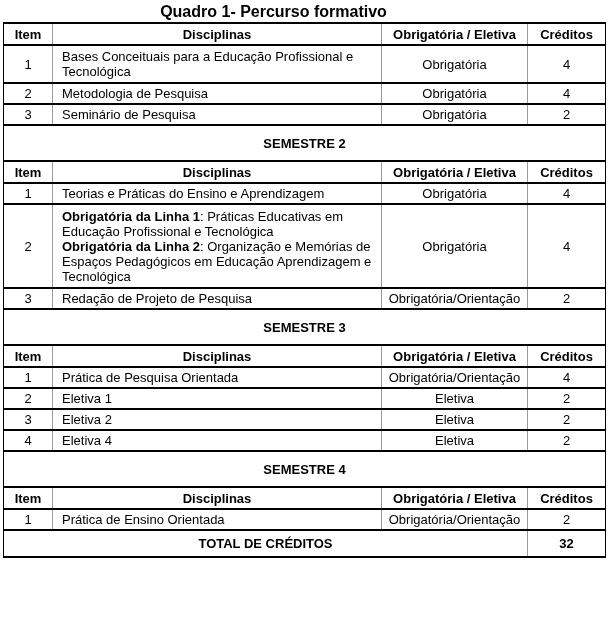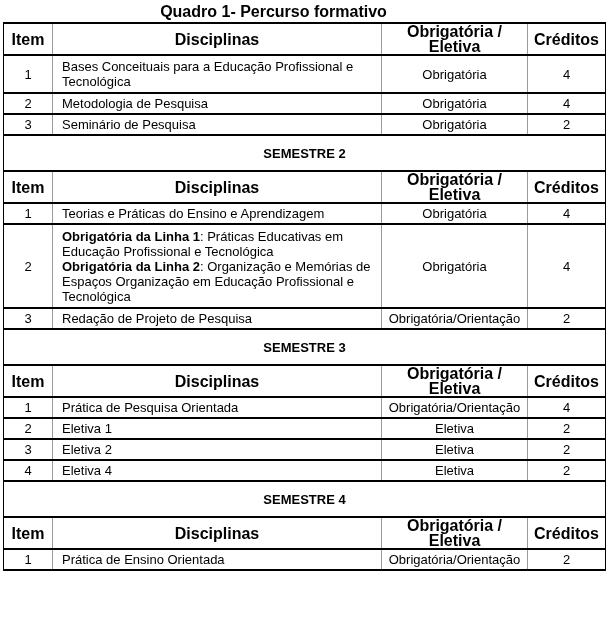--- a/index.html
+++ b/index.html
@@ -32,21 +32,21 @@
       padding: 0 3px;
       vertical-align: middle;
       line-height: 15px;
     }
     tr > :first-child { border-left: 1.5px solid #000; }
     tr > :last-child { border-right: 1.5px solid #000; }
     .sem td {
       height: 34px; text-align: center; font-weight: bold; font-size: 13px;
       border-left: 1.5px solid #000; border-right: 1.5px solid #000;
     }
-    .hdr th { height: 20px; font-weight: bold; font-size: 16px; text-align: center; }
+    .hdr th { height: 20px; font-weight: bold; font-size: 13px; text-align: center; }
     .row td { height: 19px; }
     .row td.item, .row td.obr, .row td.cred { text-align: center; }
     .row td.disc { text-align: left; padding-left: 9px; }
     .tall td { height: 36px; }
     .xtall td { height: 82px; }
     .total td { height: 25px; font-weight: bold; text-align: center; }
     b { font-weight: bold; }
   </style>
 </head>
 <body>
@@ -99,21 +99,21 @@
     <tr class="row">
       <td class="item">1</td>
       <td class="disc">Teorias e Práticas do Ensino e Aprendizagem</td>
       <td class="obr">Obrigatória</td>
       <td class="cred">4</td>
     </tr>
     <tr class="row xtall">
       <td class="item">2</td>
       <td class="disc">
         <b>Obrigatória da Linha 1</b><span>: Práticas Educativas em Educação Profissional e Tecnológica</span><br>
-        <b>Obrigatória da Linha 2</b><span>: Organização e Memórias de Espaços Organização em Educação Profissional e Tecnológica</span>
+        <b>Obrigatória da Linha 2</b><span>: Organização e Memórias de Espaços Pedagógicos em Educação Aprendizagem e Tecnológica</span>
       </td>
       <td class="obr">Obrigatória</td>
       <td class="cred">4</td>
     </tr>
     <tr class="row">
       <td class="item">3</td>
       <td class="disc">Redação de Projeto de Pesquisa</td>
       <td class="obr">Obrigatória/Orientação</td>
       <td class="cred">2</td>
     </tr>
@@ -161,14 +161,18 @@
       <th>Obrigatória / Eletiva</th>
       <th>Créditos</th>
     </tr>
     <tr class="row">
       <td class="item">1</td>
       <td class="disc">Prática de Ensino Orientada</td>
       <td class="obr">Obrigatória/Orientação</td>
       <td class="cred">2</td>
     </tr>
 
+    <tr class="total">
+      <td colspan="3">TOTAL DE CRÉDITOS</td>
+      <td>32</td>
+    </tr>
   </tbody>
 </table>
 
 </body></html>

